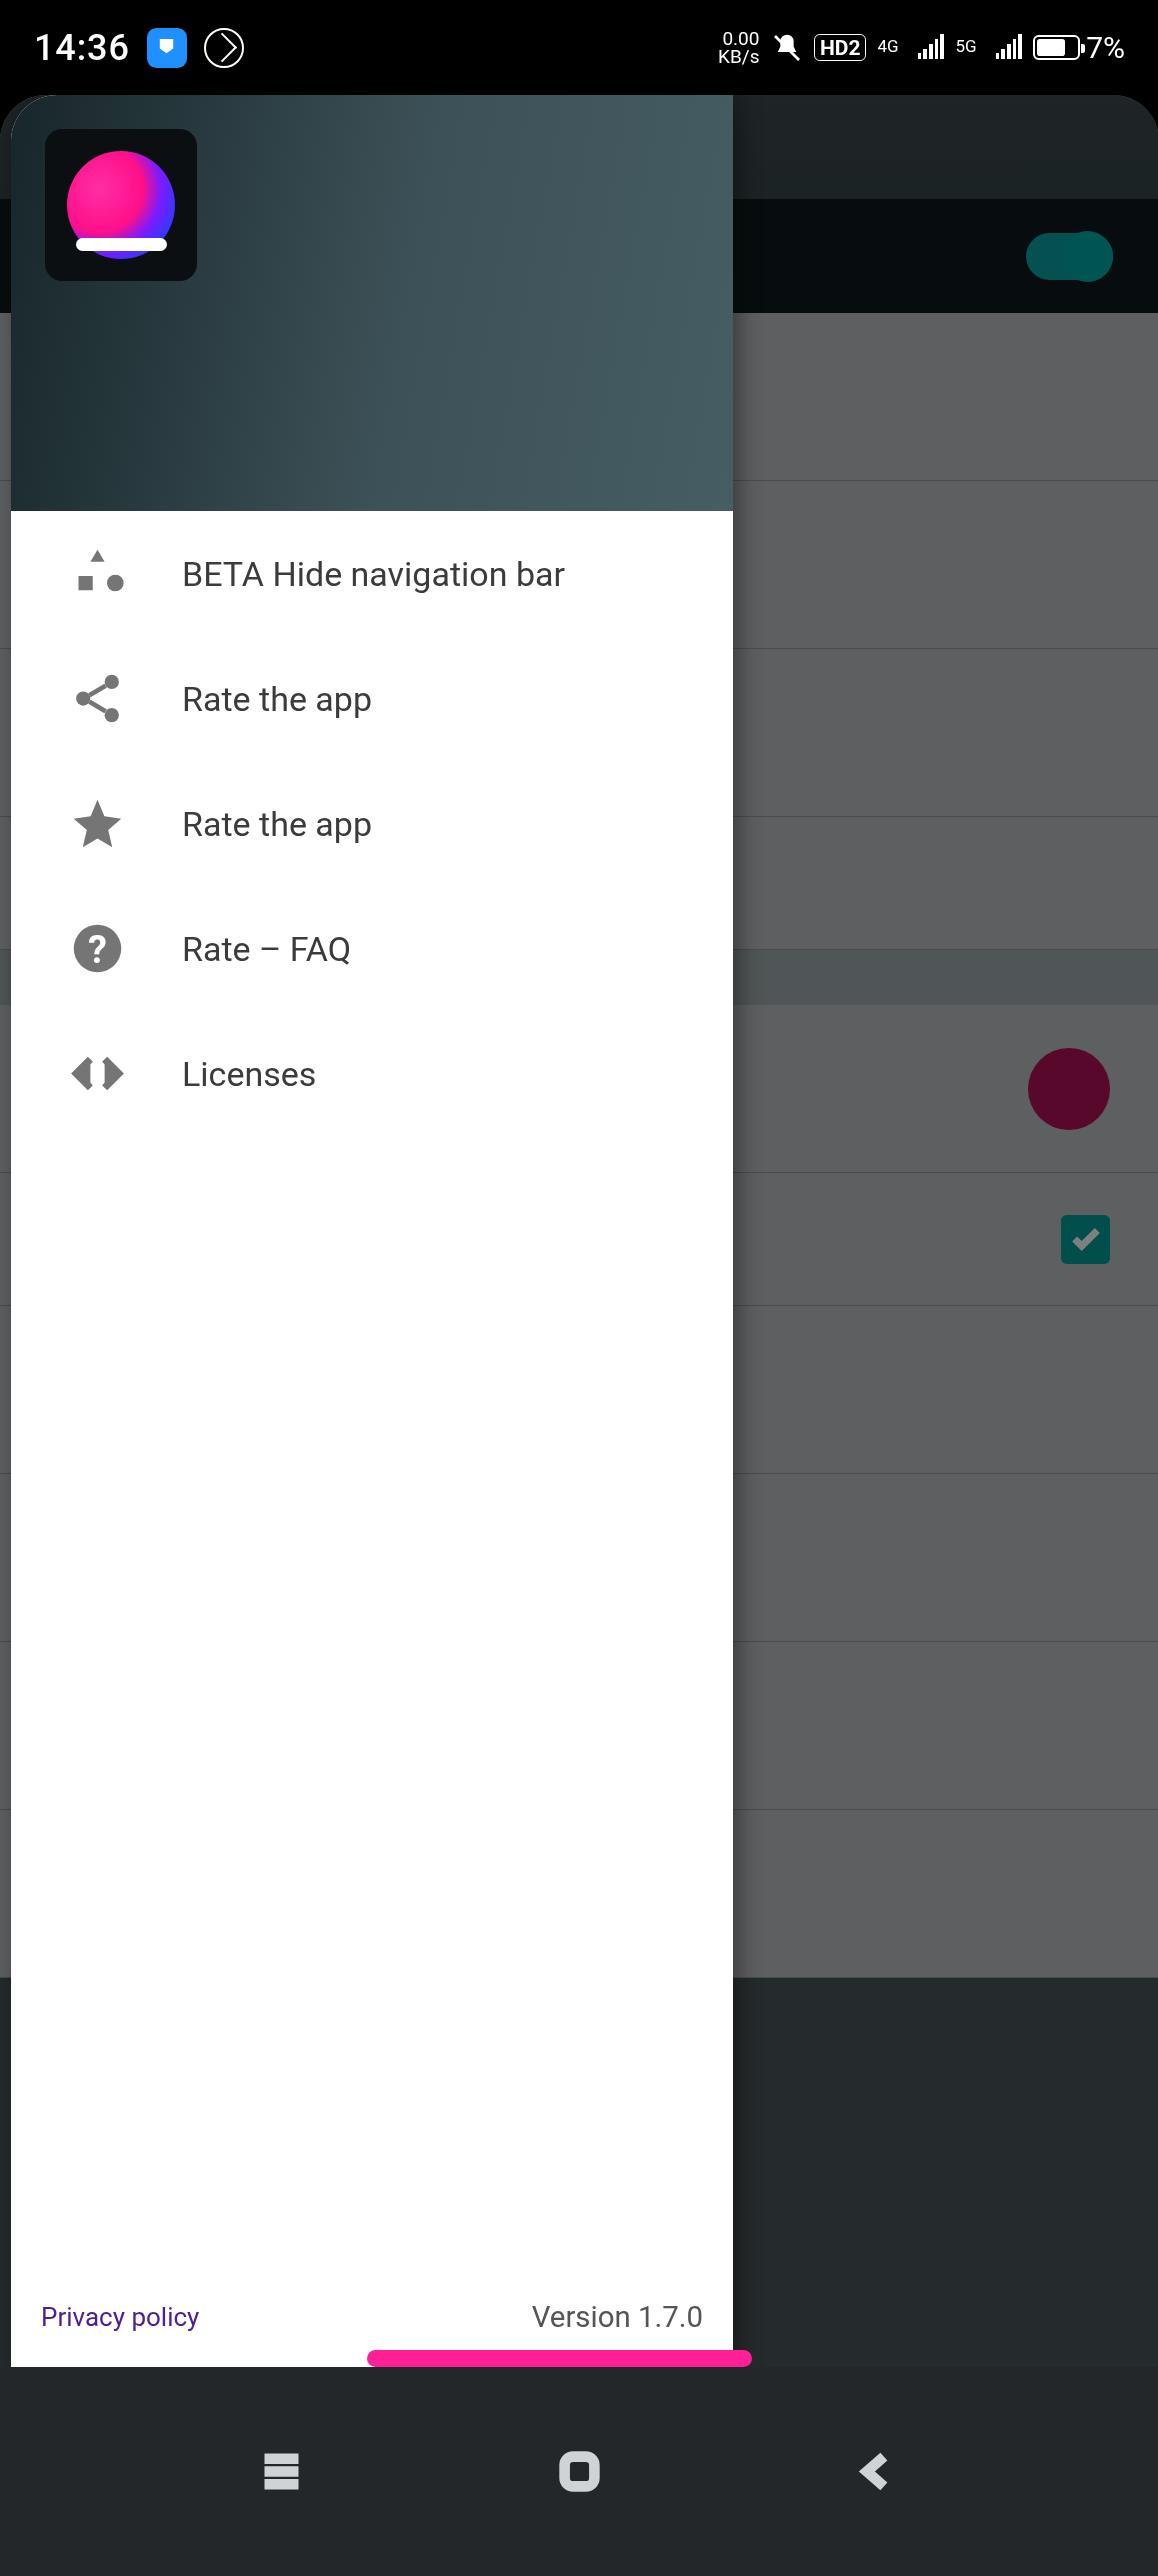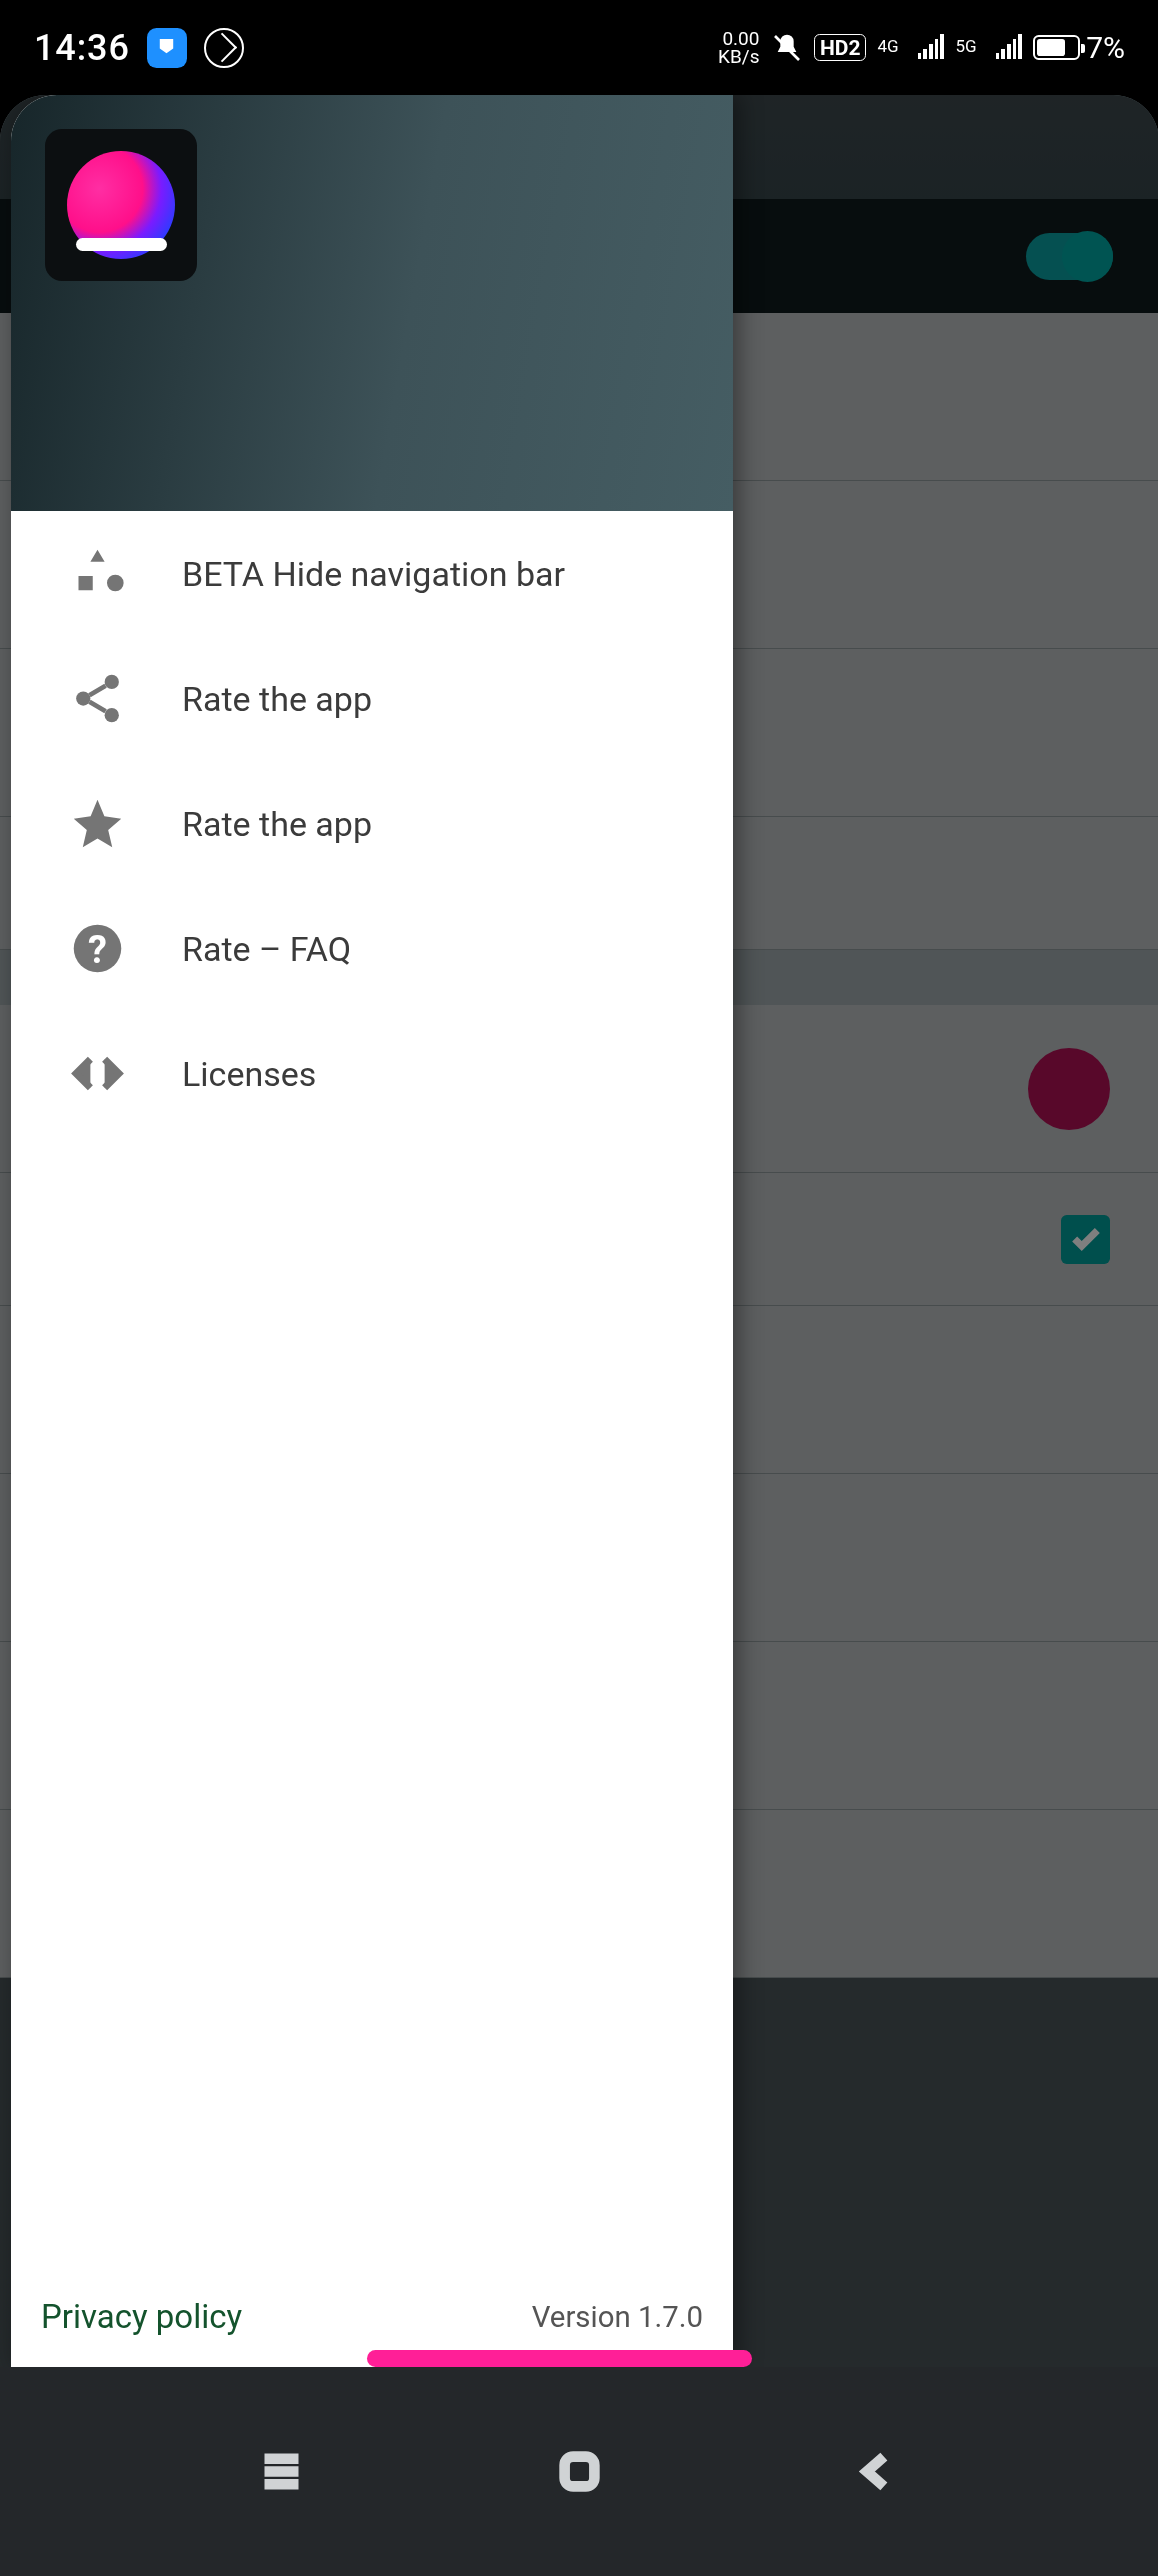--- a/index.html
+++ b/index.html
@@ -59,21 +59,21 @@
   .app-icon-bar { position:absolute; bottom:30px; width:91px; height:13.3px; background:#fff; border-radius: 7.6px; }
 
   .drawer-list { flex: 1; background:#ffffff; }
   .d-item { height: 125px; display: flex; align-items: center; gap: 53px; padding: 0 55px; cursor: pointer; }
   .d-item .d-icon { width: 63px; display:flex; align-items:center; justify-content:center; }
   .d-item .d-label { font-size: 34px; color: #3b3b3b; font-weight: 400; }
   .d-icon svg { width: 57px; height: 57px; fill:#757575; }
   .d-icon.help svg, .d-icon.star svg, .d-icon.share svg, .d-icon.code svg, .d-icon.shapes svg { fill:#757575; }
 
   .drawer-footer { height: 82px; display:flex; align-items:center; justify-content:space-between; padding: 0 30px 19px; }
-  .privacy { font-size: 33px; color: #14532d; }
+  .privacy { font-size: 26px; color: #4c1d95; }
   .version { font-size: 29.4px; color: #555; }
 
   
   .gesture-bar { position:absolute; left:367px; bottom: 209px; width: 385px; height: 17px; background: #ff1f97; border-radius: 9.5px; z-index: 40; }
 
   
   .navbar { position:absolute; left:0; right:0; bottom:0; height: 209px; background: #24272a; display:flex; align-items:center; justify-content: space-around; padding: 0 133px; z-index: 25;}
   .navbar .nk { width: 59px; height: 59px; display:flex; align-items:center; justify-content:center; }
   .navbar svg { width: 51px; height:51px; stroke:#d0d3d5; stroke-width: 5; fill:none; }
 </style>

